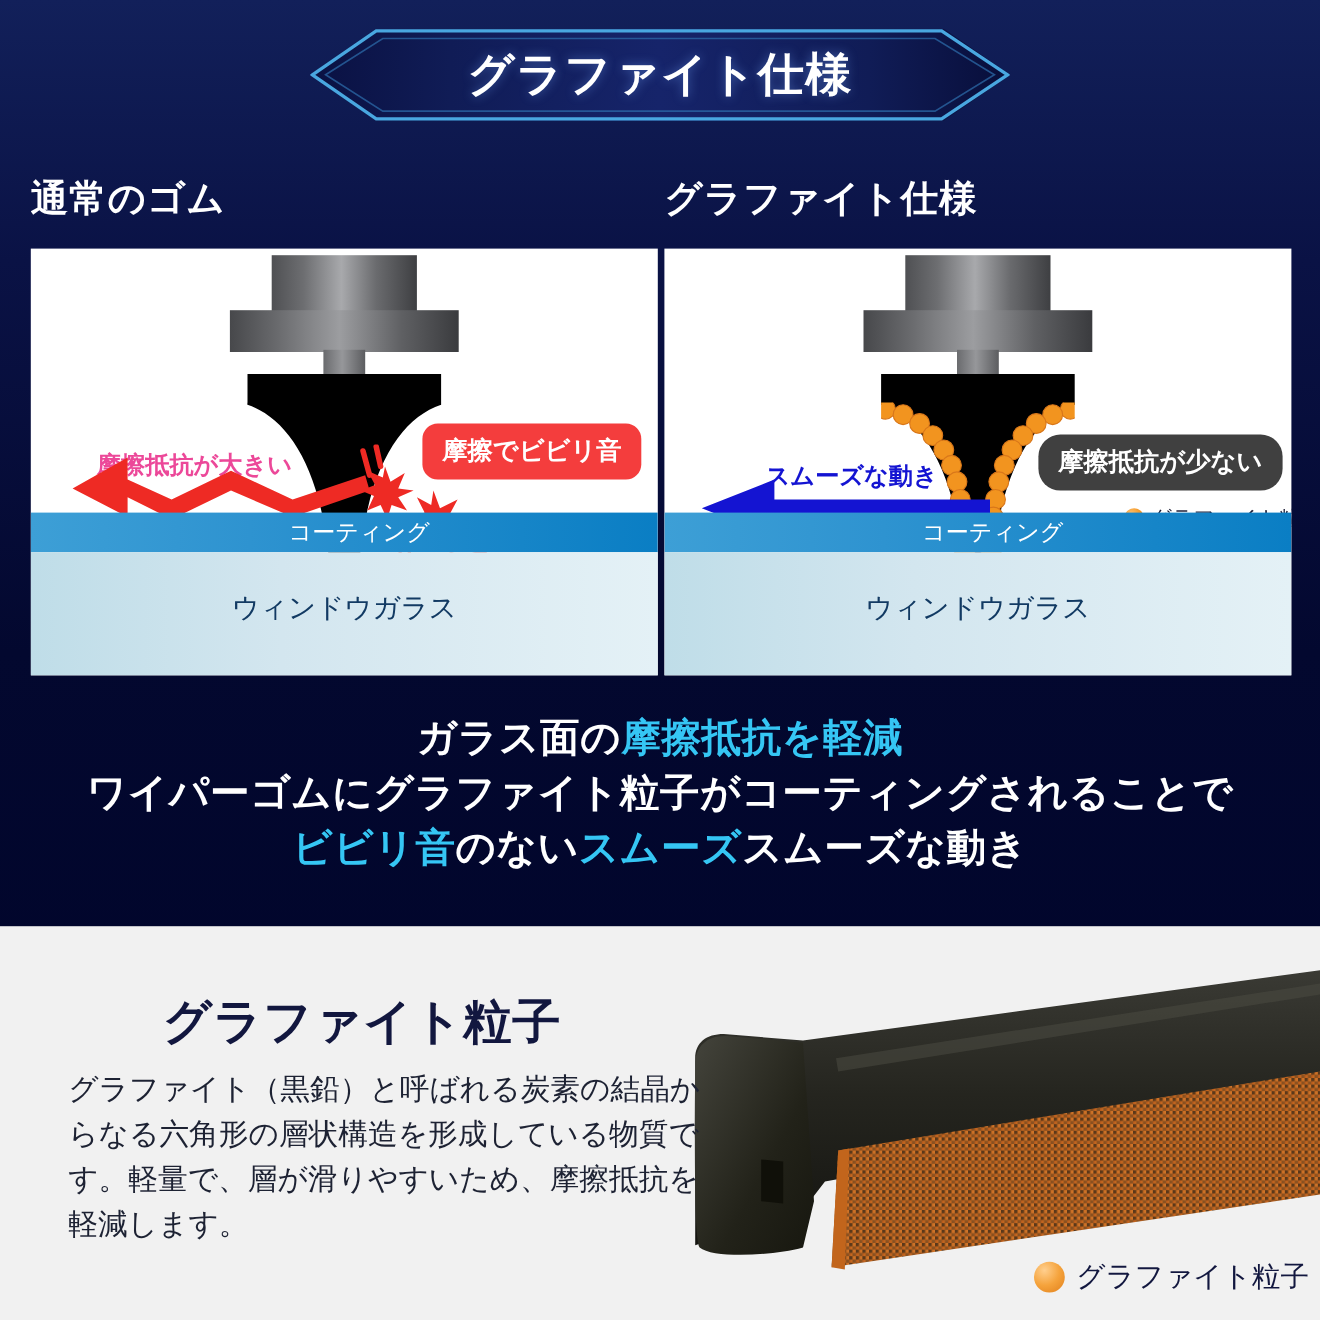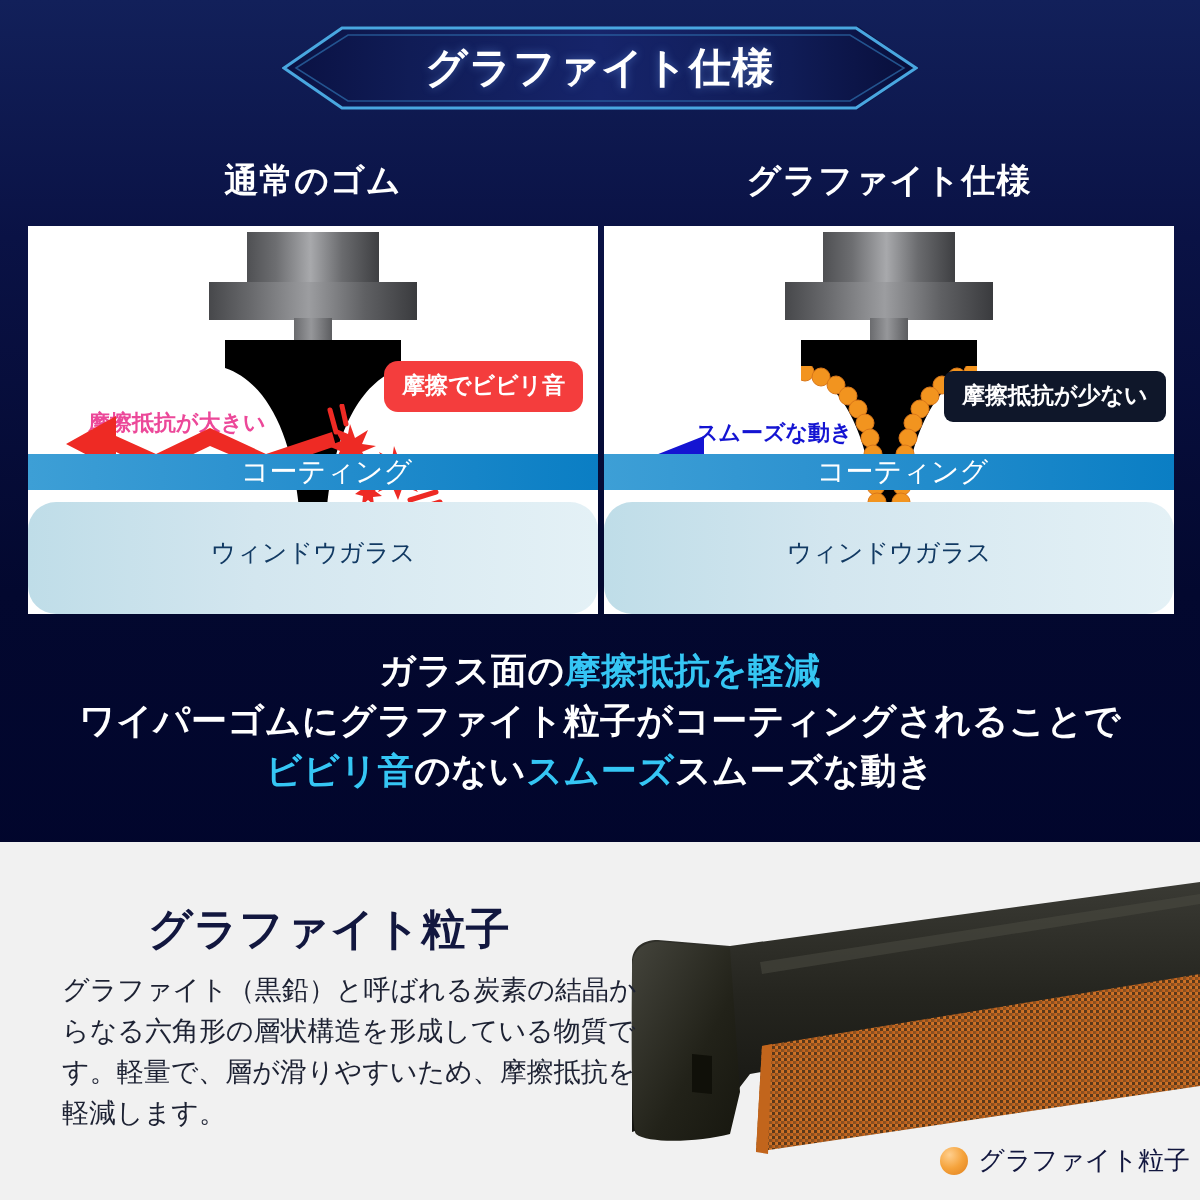--- a/index.html
+++ b/index.html
@@ -45,21 +45,20 @@
     letter-spacing: 1px;
     text-shadow: 0 0 10px rgba(120,170,255,0.45);
     z-index: 3;
   }
 
   
   .col-head {
     position: absolute;
     top: 158px;
     width: 570px;
-    text-align: center;
     color: #ffffff;
     font-size: 34px;
     font-weight: bold;
     letter-spacing: 1px;
   }
   .col-head.left  { left: 28px; }
   .col-head.right { left: 604px; }
 
   
   .panel {
@@ -67,36 +66,35 @@
     top: 226px;
     width: 570px; height: 388px;
     background: #ffffff;
     overflow: hidden;
   }
   .panel.left  { left: 28px; }
   .panel.right { left: 604px; }
 
   
   .layer-coating {
-    position: absolute; left: 0; bottom: 124px;
+    position: absolute; left: 0; bottom: 112px;
     width: 100%; height: 36px;
     background: linear-gradient(90deg, #3d9fd6 0%, #2e93d0 35%, #0a7ec4 100%);
     color: #ffffff;
-    font-size: 28px;
+    font-size: 21px;
     display: flex; align-items: center; justify-content: center; padding-left: 27px;
   }
   .layer-glass {
     position: absolute; left: 0; bottom: 0;
     width: 100%; height: 112px;
     background: linear-gradient(90deg, #bfdde8 0%, #d3e6ef 40%, #e4f1f6 100%);
     color: #123a63;
     font-size: 25px;
     display: flex; align-items: center; justify-content: center;
     padding-bottom: 12px;
-    border-radius: 28px;
   }
 
   
   .wiper { position: absolute; left: 50%; transform: translateX(-50%); top: 0; width: 300px; height: 280px; }
   .holder-top {
     position: absolute; left: 84px; top: 6px;
     width: 132px; height: 56px;
     background: linear-gradient(90deg, #4f5053 0%, #6d6e71 22%, #a8a9ac 48%, #6a6b6e 72%, #3e3f42 100%);
   }
   .holder-flange {
@@ -135,23 +133,24 @@
 
   
   .badge {
     position: absolute;
     padding: 9px 18px 11px 18px;
     border-radius: 14px;
     color: #ffffff;
     font-size: 23px;
     font-weight: bold;
     white-space: nowrap;
+    margin-top: 24px;
   }
   .badge-red  { background: #f43d3d; left: 356px; top: 135px; }
-  .badge-blue { background: #0f172a; left: 340px; top: 145px; border-radius: 9px; }
+  .badge-blue { background: #404040; left: 340px; top: 145px; border-radius: 20px; }
 
   
   .sparks { position: absolute; left: 296px; top: 178px; width: 120px; height: 110px; }
 
   
   .particle-legend {
     position: absolute; left: 356px; top: 232px;
     display: flex; align-items: center; gap: 6px;
     color: #1b1b33; font-size: 19px; white-space: nowrap;
   }

